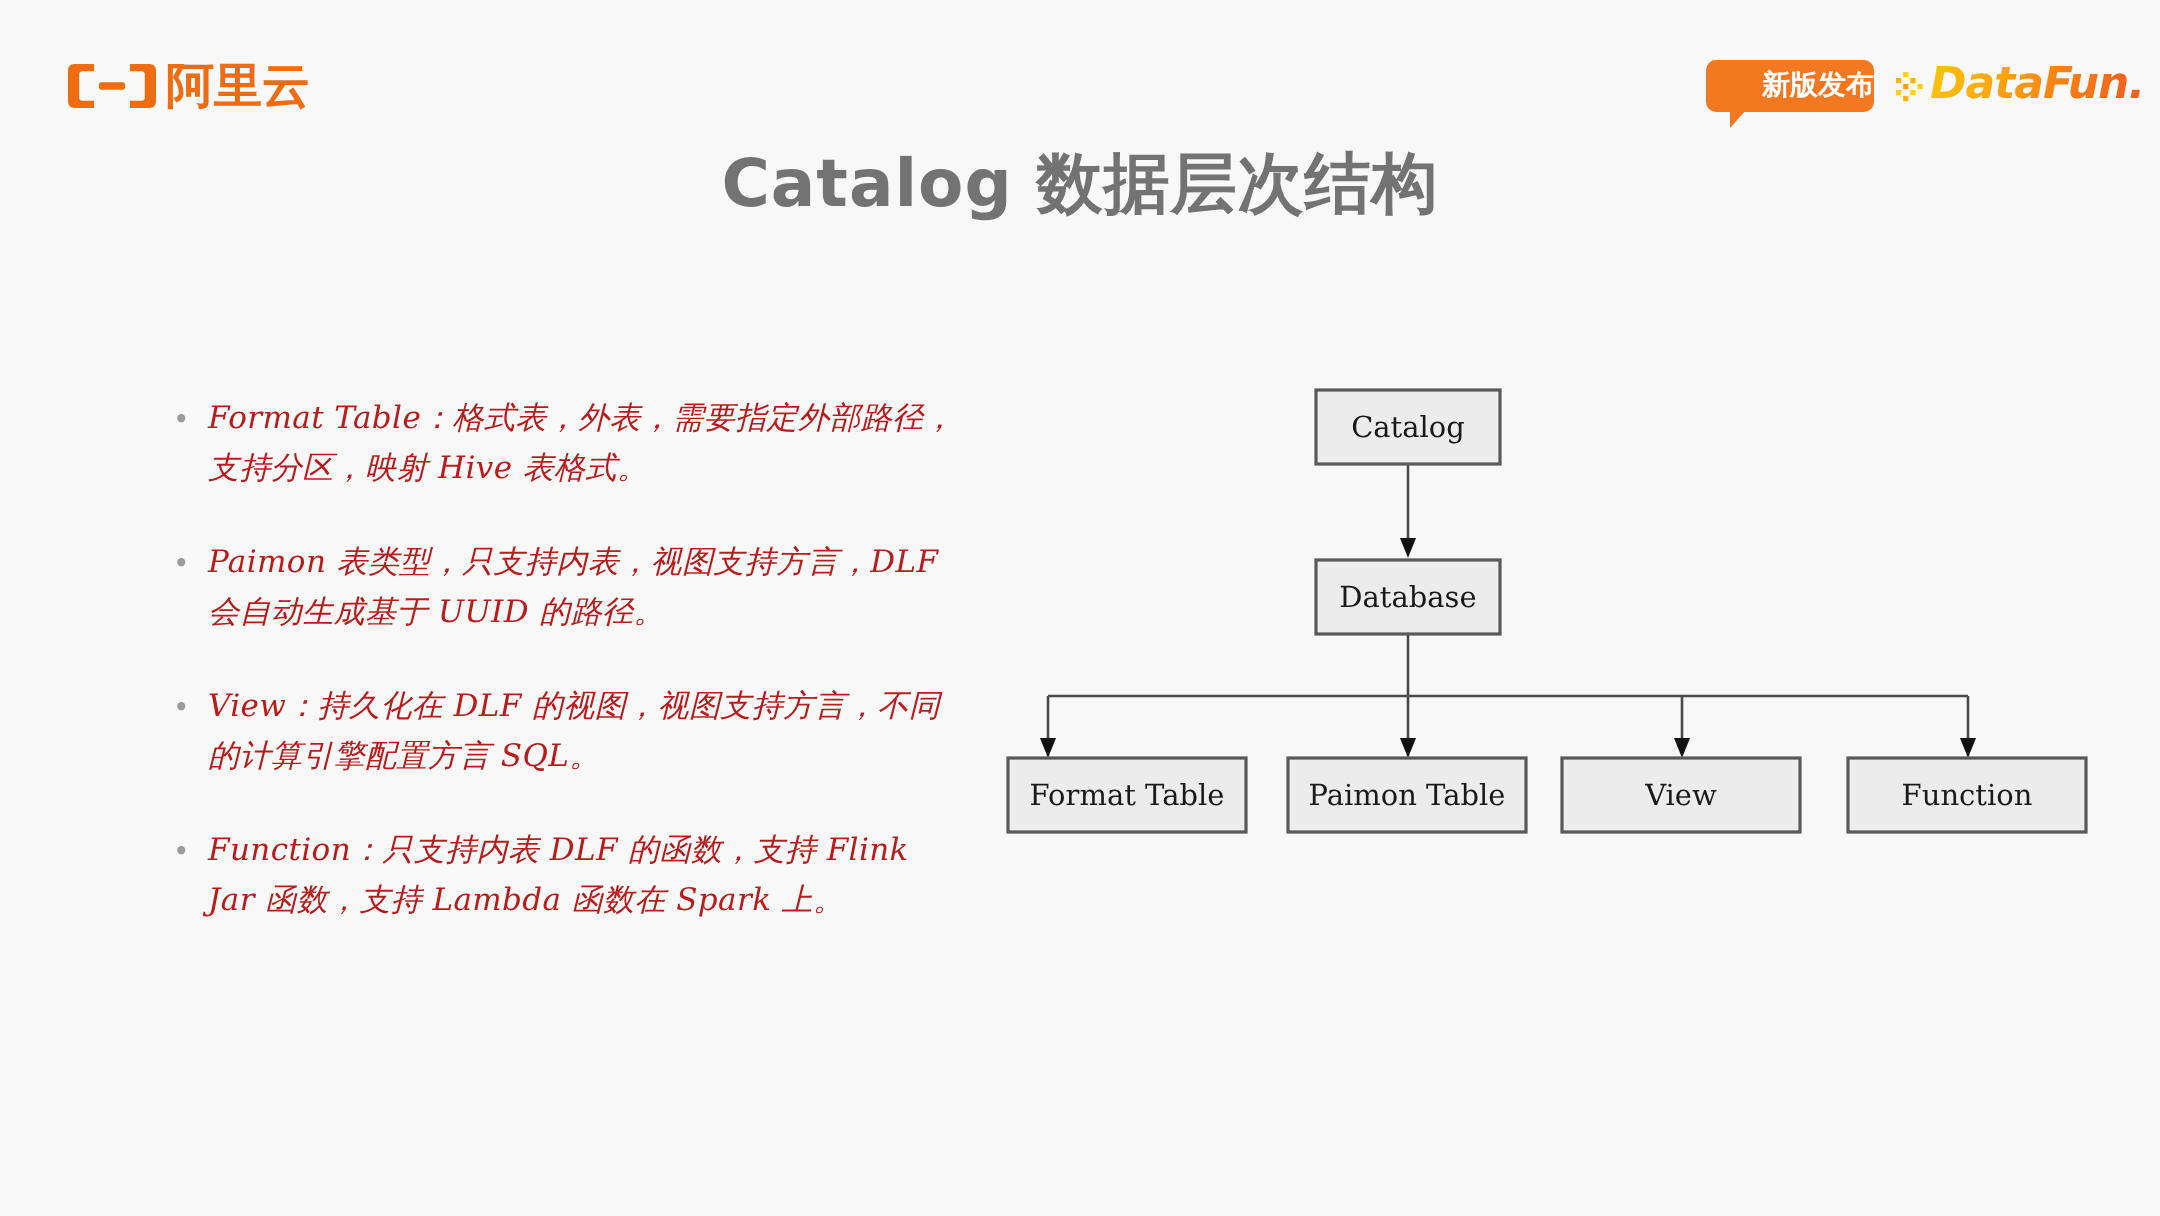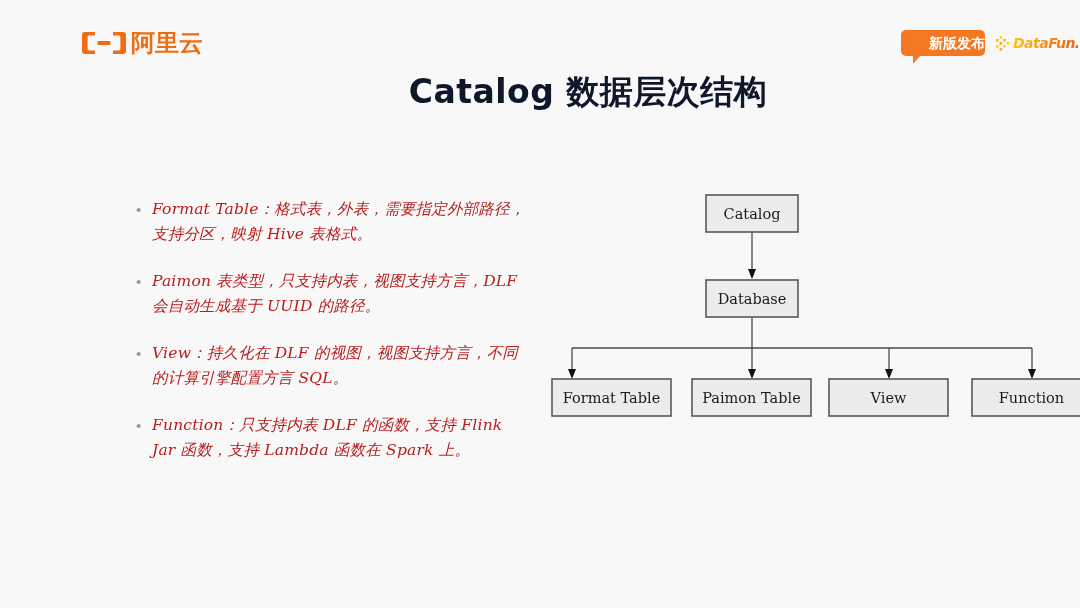--- a/index.html
+++ b/index.html
@@ -14,21 +14,20 @@
     overflow: hidden;
     position: relative;
   }
 
   
   #slide {
     position: relative;
     width: 972px;
     height: 608px;
     background: #f8f8f8;
-    margin-left: 48px;
   }
 
   #brand-logo {
     position: absolute;
     left: 34px;
     top: 28px;
     display: flex;
     align-items: center;
     height: 30px;
   }
@@ -89,21 +88,21 @@
     align-items: center;
   }
   .df-dots {
     width: 16px;
     height: 16px;
     margin-right: 1px;
     position: relative;
     top: 1px;
   }
   .df-word {
-    font-size: 14px;
+    font-size: 22px;
     font-weight: bold;
     font-style: italic;
     letter-spacing: -0.5px;
     line-height: 1;
     font-family: "DejaVu Sans", sans-serif;
     background: linear-gradient(100deg, #fcc40a 0%, #fba414 32%, #f78012 62%, #f15a22 100%);
     -webkit-background-clip: text;
     background-clip: text;
     color: transparent;
     -webkit-text-fill-color: transparent;
@@ -111,21 +110,21 @@
 
   
   #page-title {
     position: absolute;
     top: 70px;
     left: 0;
     width: 1080px;
     text-align: center;
     font-size: 33px;
     font-weight: bold;
-    color: #0f172a;
+    color: #737373;
     font-family: "DejaVu Sans", sans-serif;
     letter-spacing: 0.5px;
   }
 
   
   #bullet-list {
     position: absolute;
     left: 88px;
     top: 197px;
     width: 390px;

